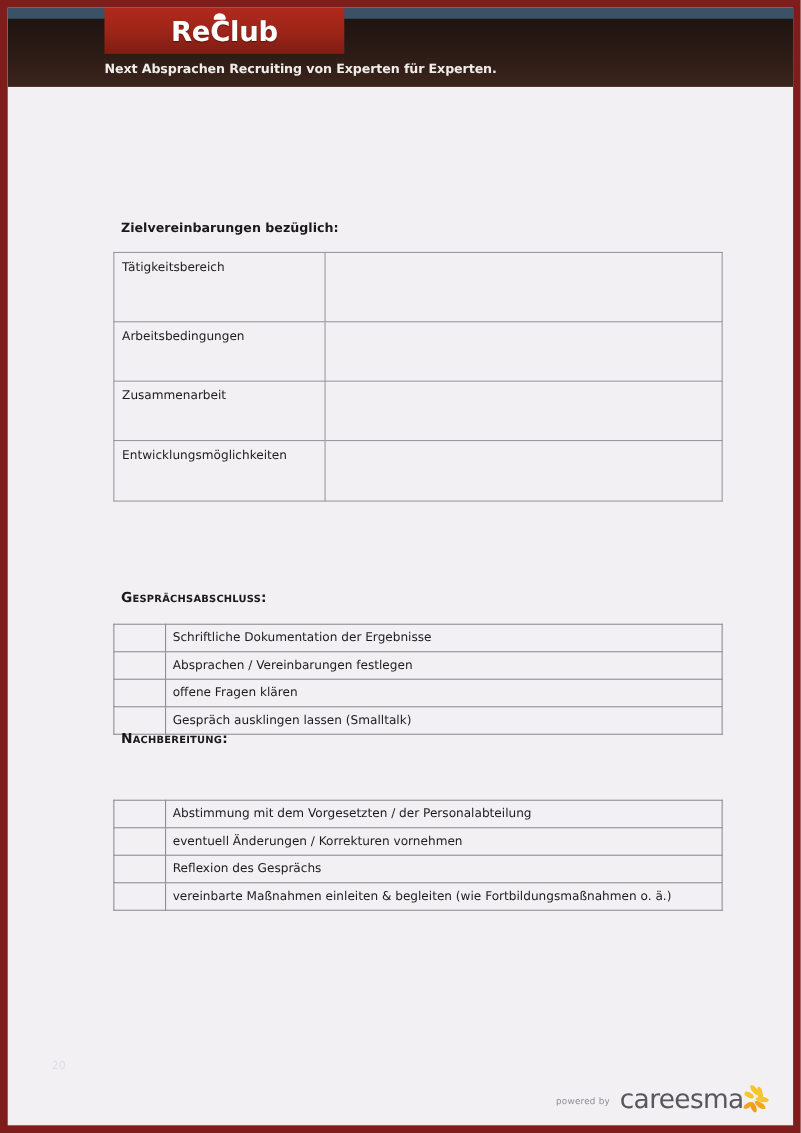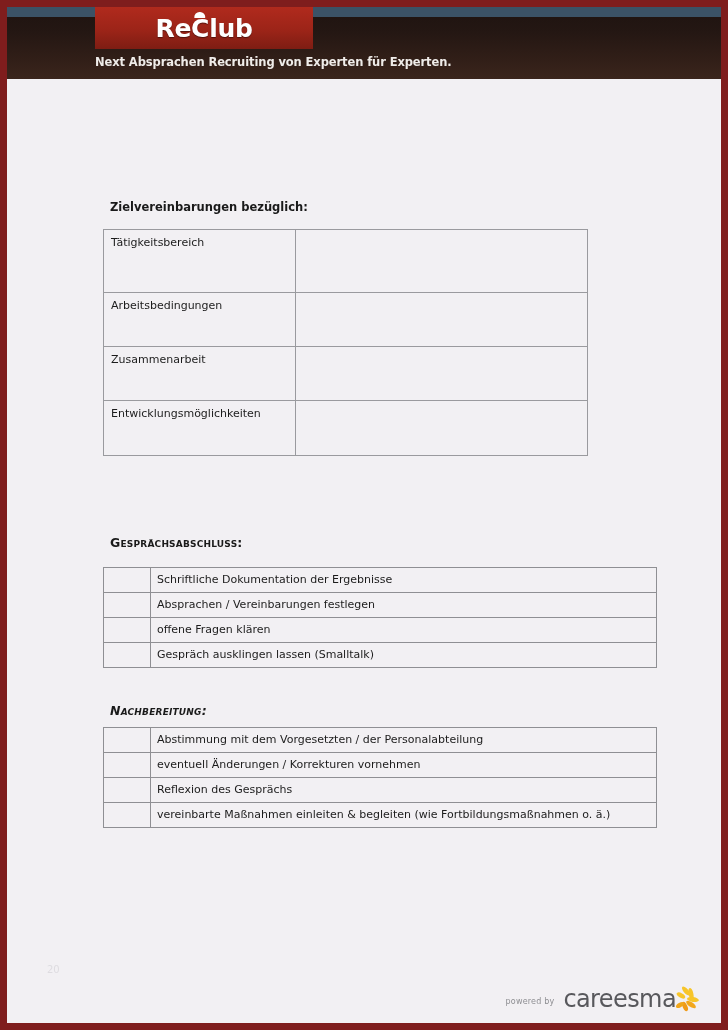--- a/index.html
+++ b/index.html
@@ -103,21 +103,21 @@
   
   table {
     position: absolute;
     border-collapse: collapse;
     table-layout: fixed;
     background: #f2f0f3;
   }
   table.goals {
     left: 96px;
     top: 150px;
-    width: 485px;
+    width: 554px;
   }
   table.goals td {
     border: 1px solid #9a9a9e;
     font-size: 11px;
     color: #1c1c1c;
     vertical-align: top;
     padding: 6px 6px 4px 7px;
     font-family: "DejaVu Sans", sans-serif;
   }
   table.goals td.label { width: 178px; }
@@ -242,21 +242,21 @@
           <td class="box"></td>
           <td>offene Fragen klären</td>
         </tr>
         <tr>
           <td class="box"></td>
           <td>Gespräch ausklingen lassen (Smalltalk)</td>
         </tr>
       </tbody>
     </table>
 
-    <div class="sec-heading smallcaps" style="left:103px; top:624px;font-style:italic;">Nachbereitung:</div>
+    <div class="sec-heading smallcaps" style="left:103px; top:584px;">Nachbereitung:</div>
 
     <table class="checklist" id="tbl-nachbereitung">
       <tbody>
         <tr>
           <td class="box"></td>
           <td>Abstimmung mit dem Vorgesetzten / der Personalabteilung</td>
         </tr>
         <tr>
           <td class="box"></td>
           <td>eventuell Änderungen / Korrekturen vornehmen</td>

